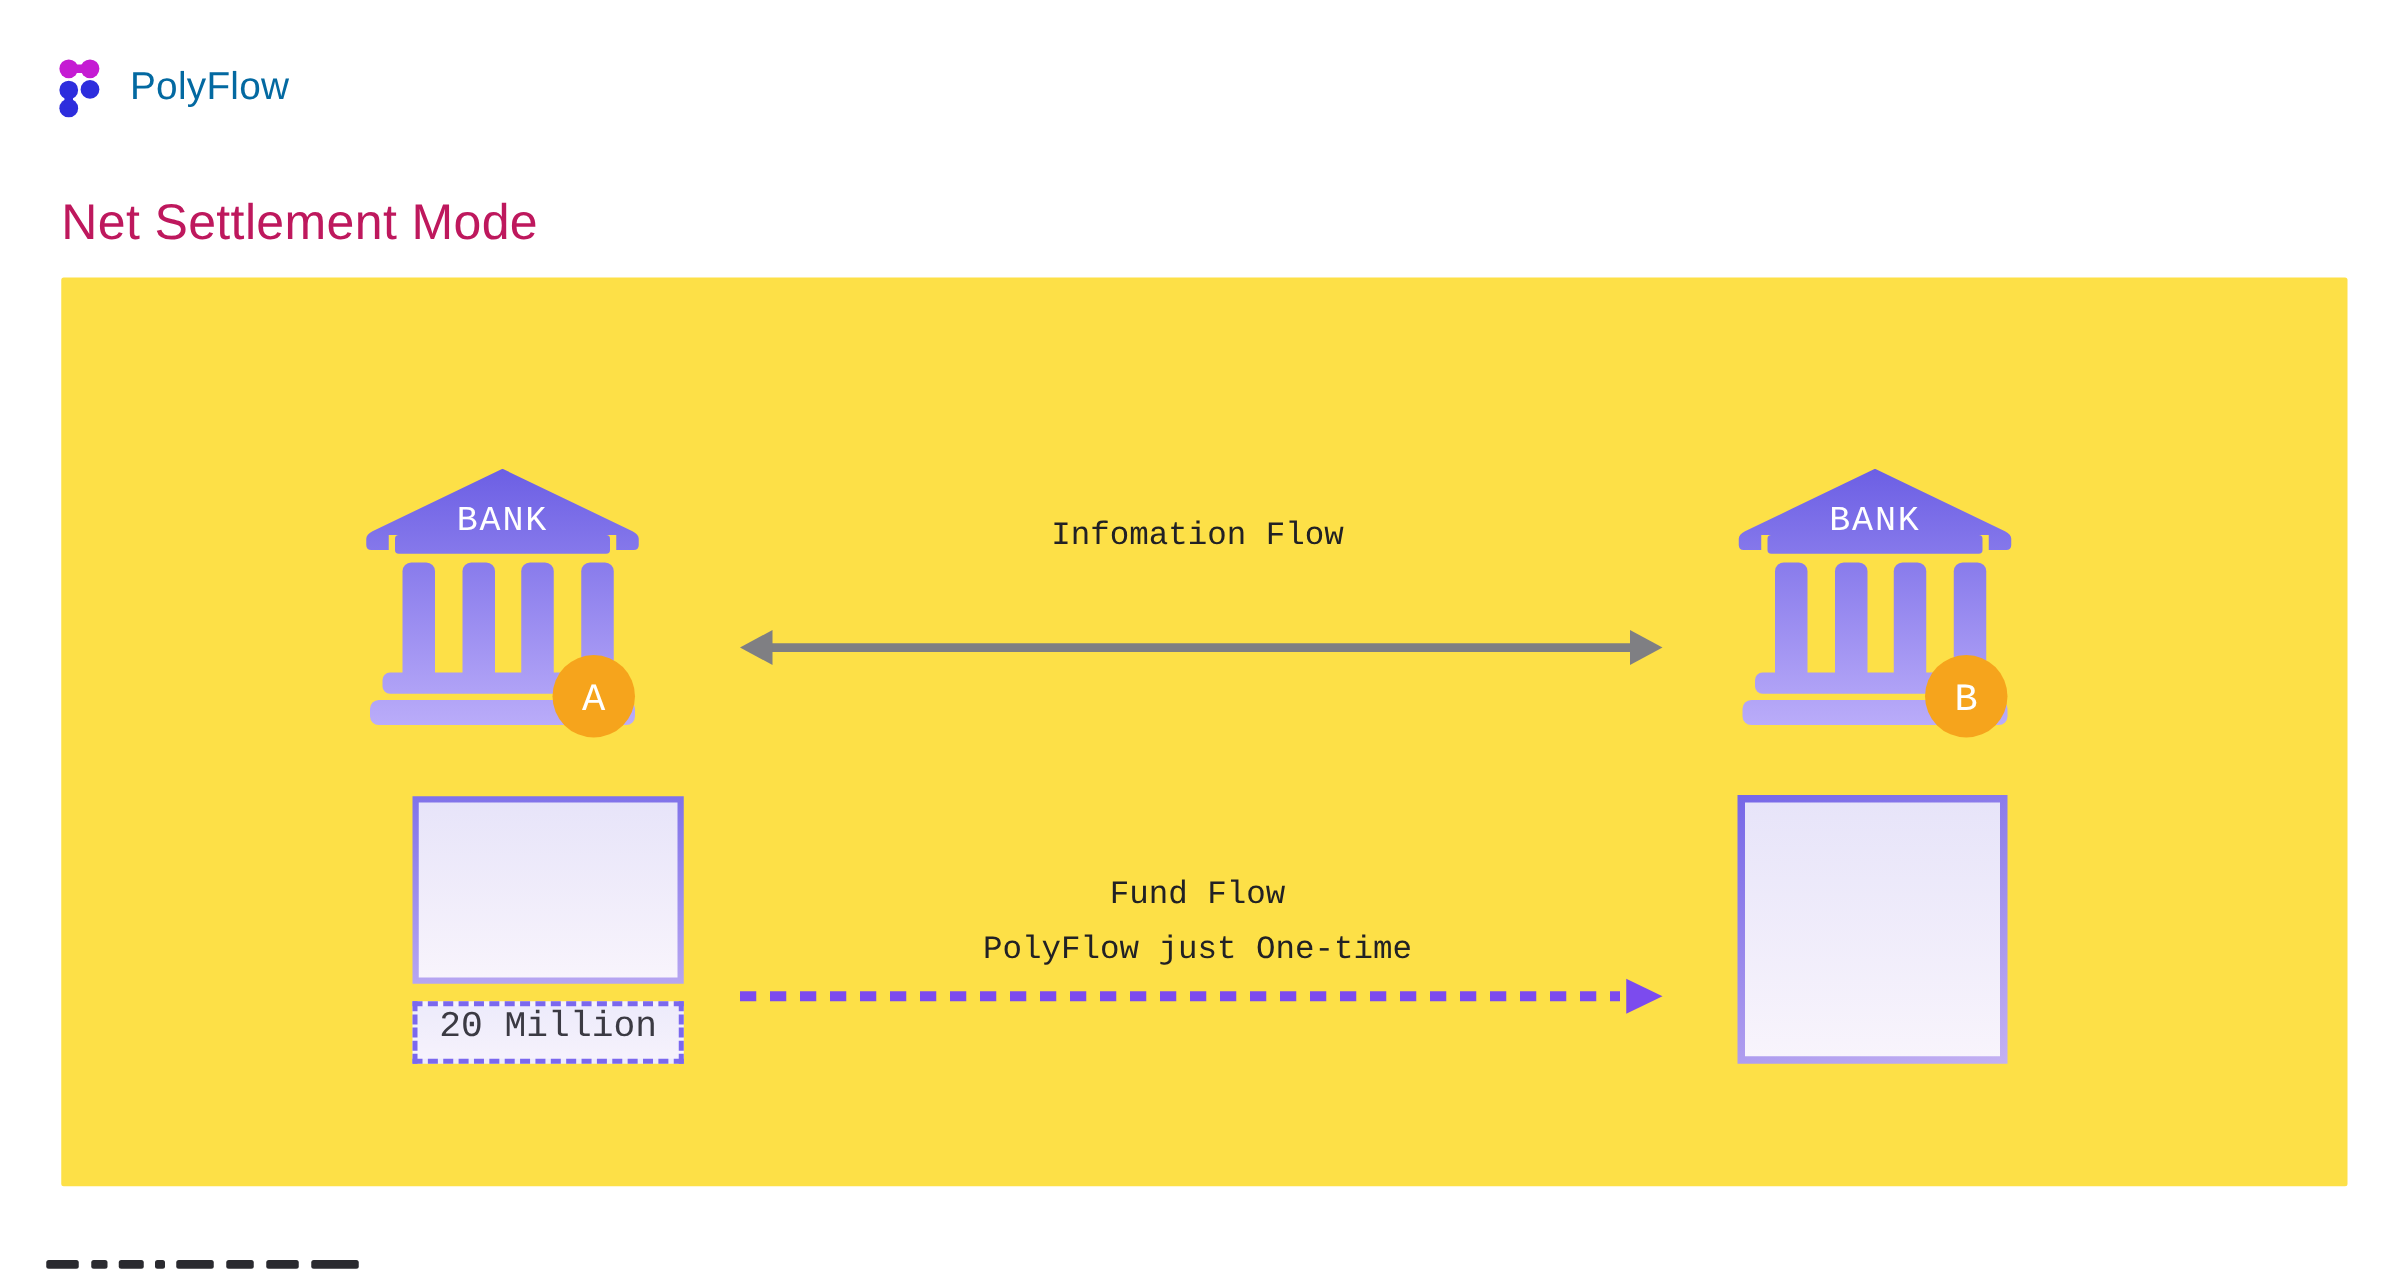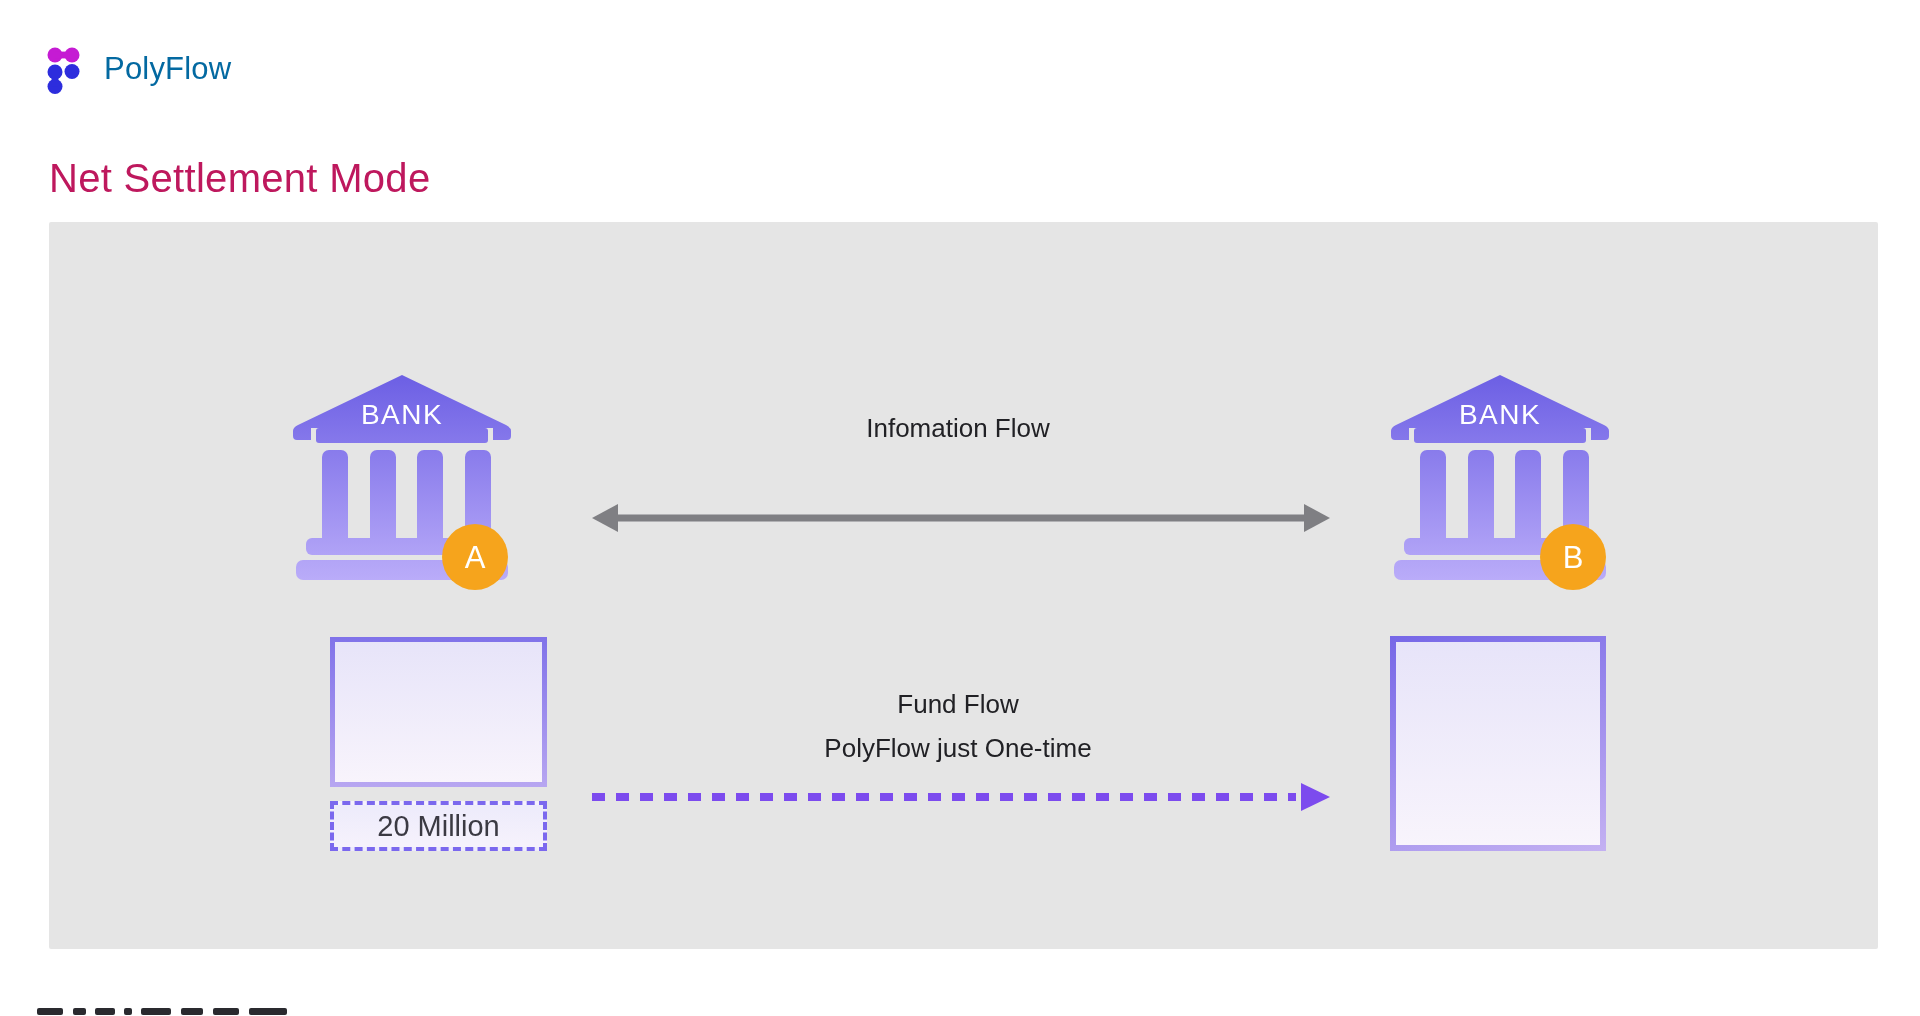--- a/index.html
+++ b/index.html
@@ -26,38 +26,39 @@
   .page-title {
     position: absolute; left: 49px; top: 156px;
     font-size: 40px; font-weight: 400; color: #be185d; letter-spacing: 0.3px;
     white-space: nowrap;
   }
 
   
   .panel {
     position: absolute; left: 49px; top: 222px;
     width: 1829px; height: 727px;
-    background: #e5e5e5;
+    background: #fde047;
     border-radius: 2px;
+    font-family: Liberation Mono, monospace;
   }
   .panel > * { position: absolute; }
 
   .bank-svg { width: 220px; height: 216px; }
   .bank-a { left: 243px; top: 153px; }
   .bank-b { left: 1341px; top: 153px; }
 
   .flow-label {
     left: 609px; width: 600px;
     text-align: center;
     font-size: 26px; font-weight: 500; color: #212125;
     line-height: 44px;
     white-space: nowrap;
   }
   .info-label { top: 184px; }
-  .fund-label { top: 460px; }
+  .fund-label { top: 471px; }
 
   .arrow-svg { width: 742px; height: 40px; }
   .info-arrow { left: 541px; top: 276px; }
   .fund-arrow { left: 541px; top: 555px; }
 
   
   .box-solid-a {
     left: 281px; top: 415px; width: 217px; height: 150px;
     padding: 5px;
     background: linear-gradient(180deg, #8072e9 0%, #b7a6f1 100%);
@@ -68,21 +69,21 @@
     background: linear-gradient(160deg, #7667e7 0%, #c4b1f2 100%);
   }
   .box-inner {
     width: 100%; height: 100%;
     background: linear-gradient(180deg, #e7e4f9 0%, #f8f4fc 100%);
   }
   .box-dashed {
     left: 281px; top: 579px; width: 217px; height: 50px;
     border: 4px dashed #7b68ee;
     background: linear-gradient(180deg, #edebfb 0%, #f6f2fc 100%);
-    display: flex; align-items: center; justify-content: center;
+    display: flex; align-items: flex-start; justify-content: center;
     font-size: 29px; font-weight: 500; color: #3b3a43;
   }
 
   
   .cutoff-marks { position: absolute; left: 0; top: 1008px; width: 400px; height: 8px; }
   .cutoff-marks span {
     position: absolute; top: 0; height: 7px; background: #2a2a2f; border-radius: 2px;
     display: block;
   }
 </style>

